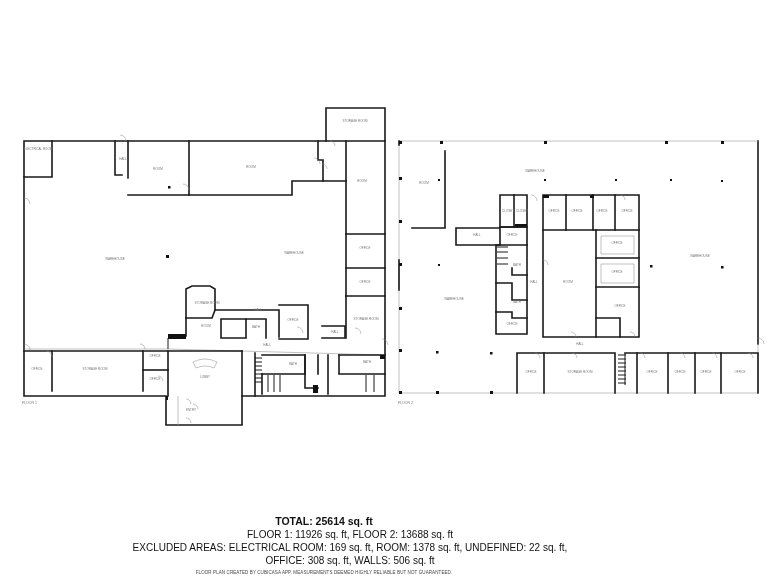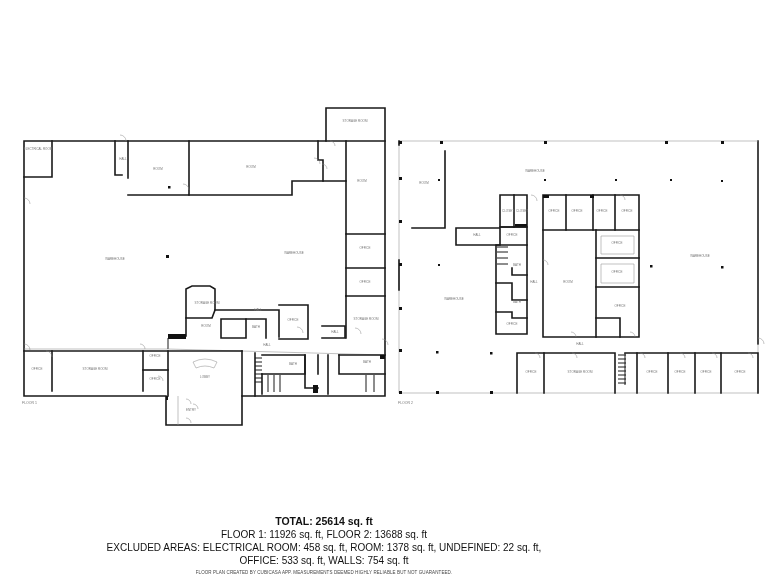--- a/index.html
+++ b/index.html
@@ -6,21 +6,21 @@
   body{width:784px;height:588px;position:relative;overflow:hidden;font-family:"Liberation Sans",sans-serif;color:#111;}
   #plan{position:absolute;left:0;top:0;width:784px;height:500px;}
   .w{stroke:#1a1a1a;stroke-width:1.6;fill:none;stroke-linecap:square;}
   .wt{stroke:#1a1a1a;stroke-width:1;fill:none;}
   .ww{stroke:#999;stroke-width:0.6;fill:none;}
   .door{stroke:#888;stroke-width:0.5;fill:none;}
   .col{fill:#111;}
   .rl{font-family:"Liberation Sans",sans-serif;font-size:3px;fill:#777;text-anchor:middle;}
   .summary{position:absolute;left:0;width:648px;text-align:center;}
   .total{top:515px;font-weight:bold;font-size:10.5px;}
-  .line{font-size:10px;}
+  .line{font-size:10px;padding-left:26px;}
   .l1{top:529px;}
   .l2{top:542px;}
   .l3{top:555px;}
   .footer{top:570px;font-size:4.5px;color:#444;letter-spacing:0.1px;}
   .flabel{position:absolute;font-size:3.5px;color:#777;}
 </style>
 </head>
 <body>
 
 <svg id="plan" viewBox="0 0 784 500" xmlns="http://www.w3.org/2000/svg">
@@ -223,15 +223,15 @@
         <text x="740" y="373" class="rl">OFFICE</text>
       </g>
   </g>
 </svg>
 
 <div class="flabel" style="left:22px;top:401px;">FLOOR 1</div>
 <div class="flabel" style="left:398px;top:401px;">FLOOR 2</div>
 
 <div class="summary total">TOTAL: 25614 sq. ft</div>
 <div class="summary line l1">FLOOR 1: 11926 sq. ft, FLOOR 2: 13688 sq. ft</div>
-<div class="summary line l2">EXCLUDED AREAS: ELECTRICAL ROOM: 458 sq. ft, ROOM: 1378 sq. ft, UNDEFINED: 22 sq. ft,</div>
-<div class="summary line l3">OFFICE: 533 sq. ft, WALLS: 754 sq. ft</div>
+<div class="summary line l2">EXCLUDED AREAS: ELECTRICAL ROOM: 169 sq. ft, ROOM: 1378 sq. ft, UNDEFINED: 22 sq. ft,</div>
+<div class="summary line l3">OFFICE: 308 sq. ft, WALLS: 506 sq. ft</div>
 <div class="summary footer">FLOOR PLAN CREATED BY CUBICASA APP. MEASUREMENTS DEEMED HIGHLY RELIABLE BUT NOT GUARANTEED.</div>
 
 </body></html>

